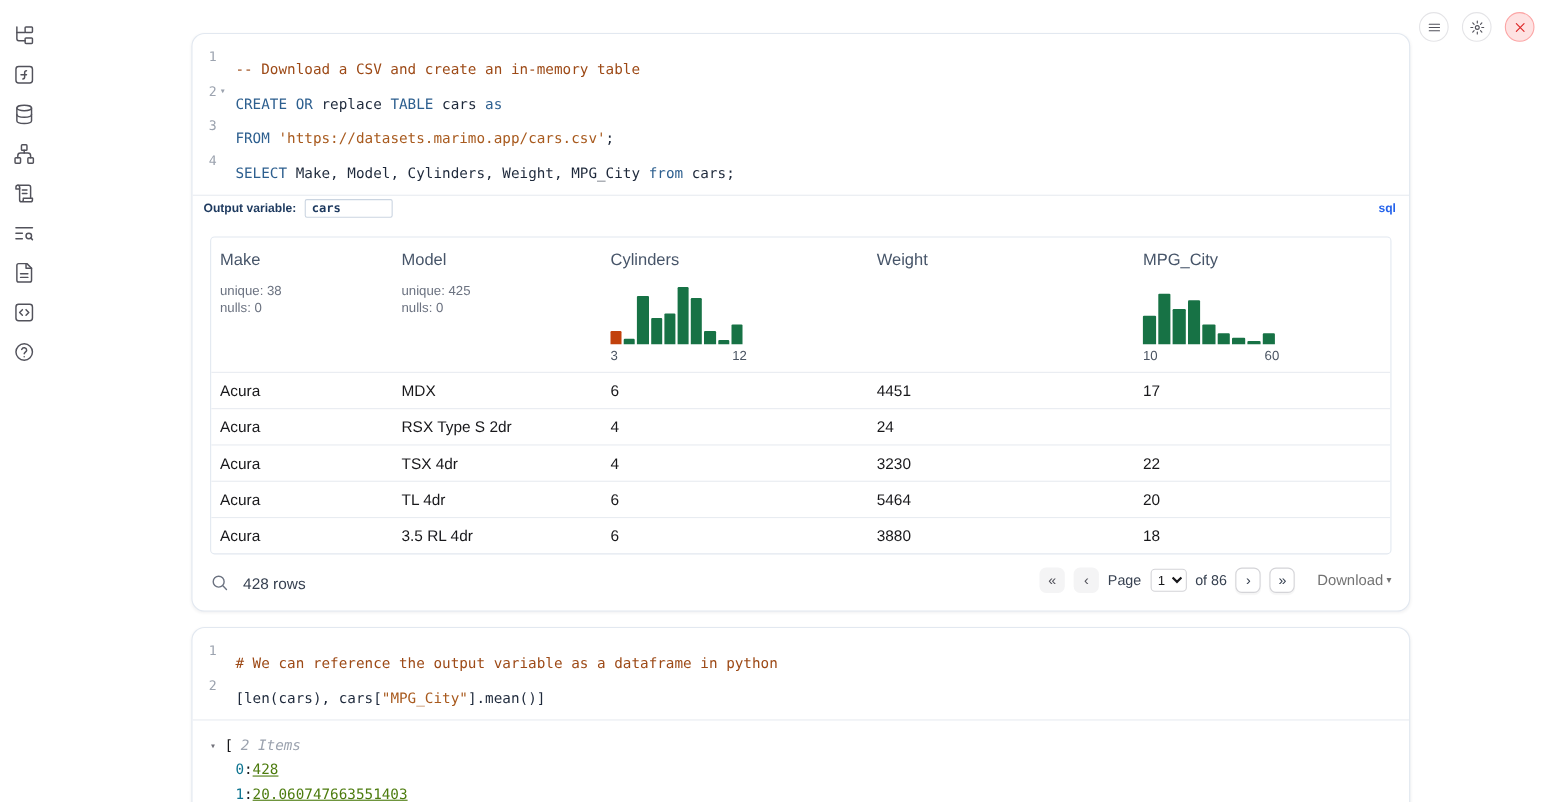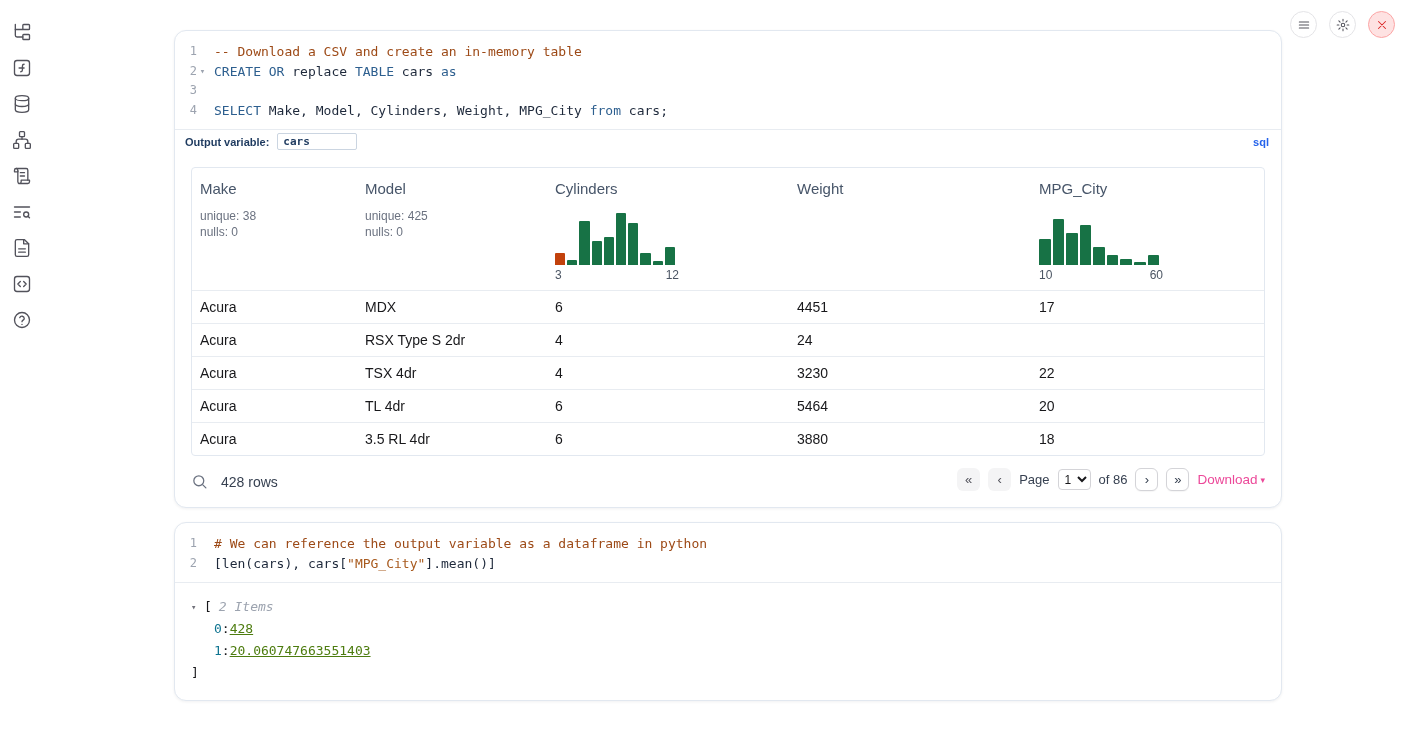--- a/index.html
+++ b/index.html
@@ -24,21 +24,21 @@
   main { position:absolute; left:174px; top:30px; width:1108px; }
   .cell { background:#fff; border:1px solid #e2e8f0; border-radius:12px;
     box-shadow:0 1px 3px rgba(15,23,42,.06); overflow:hidden; }
   .cell + .cell { margin-top:14px; }
 
   
   .code-area { padding:11px 0 9px; }
   .code-line { display:flex; line-height:19.5px; font-family:"DejaVu Sans Mono",monospace; font-size:13px; }
   .gutter { width:22px; text-align:right; color:#9ca3af; font-size:12px; flex:none; }
   .fold { width:11px; flex:none; text-align:center; color:#9ca3af; font-size:9px; line-height:19.5px; }
-  .code-content { white-space:pre; padding-left:6px; color:#1e293b; }
+  .code-content { white-space:pre; padding-left:6px; color:#1e293b;margin-top:12px; }
   .tok-comment { color:#9d4a17; }
   .tok-kw { color:#2d5f8f; }
   .tok-str { color:#a85a1e; }
   .tok-plain { color:#1e293b; }
 
   
   .outvar-row { border-top:1px solid #e8ecf1; display:flex; align-items:center;
     padding:3px 12px 3px 10px; gap:8px; height:24px; }
   .outvar-label { font-size:11px; font-weight:700; color:#1e3a5f; }
   .outvar-input { width:80px; height:17px; border:1px solid #cbd5e1; border-radius:2px;
@@ -65,22 +65,22 @@
   .search-btn svg { width:17px; height:17px; stroke:currentColor; fill:none; stroke-width:1.8; stroke-linecap:round; }
   .row-count { font-size:14px; color:#374151; }
   .tf-right { margin-left:auto; display:flex; align-items:center; gap:8px; }
   .pg-btn { width:23px; height:23px; display:flex; align-items:center; justify-content:center;
     border-radius:6px; font-size:13px; cursor:pointer; user-select:none; }
   .pg-btn.disabled { background:#f4f4f5; color:#52525b; border:none; }
   .pg-btn.enabled { background:#fff; color:#374151; border:1px solid #d4d4d8; box-shadow:0 1px 1px rgba(0,0,0,.04); }
   .pg-text { font-size:13px; color:#374151; }
   .page-select { height:21px; border:1px solid #d4d4d8; border-radius:4px; font-size:12px;
     color:#18181b; background:#fff; padding:0 2px; }
-  .download-link { display:flex; align-items:center; gap:3px; color:#ec4899; font-size:13.5px;
-    cursor:pointer; margin-left:0; }
+  .download-link { display:flex; align-items:center; gap:3px; color:#737373; font-size:13.5px;
+    cursor:pointer; margin-left:12px; }
   .download-link .chev { font-size:9px; }
 
   
   .output-area { border-top:1px solid #e8ecf1; padding:13px 16px 16px;
     font-family:"DejaVu Sans Mono",monospace; font-size:13px; line-height:22px; }
   .tree-row { display:flex; }
   .tree-chevron { width:13px; color:#71717a; font-size:9px; line-height:22px; }
   .tree-bracket { color:#18181b; }
   .tree-items-label { color:#9ca3af; font-style:italic; margin-left:7px; }
   .tree-entry { padding-left:23px; }
@@ -193,20 +193,21 @@
           <span class="code-content"><span class="tok-comment">-- Download a CSV and create an in-memory table</span></span>
         </div>
         <div class="code-line">
           <span class="gutter">2</span>
           <span class="fold">▾</span>
           <span class="code-content"><span class="tok-kw">CREATE</span><span class="tok-plain"> </span><span class="tok-kw">OR</span><span class="tok-plain"> replace </span><span class="tok-kw">TABLE</span><span class="tok-plain"> cars </span><span class="tok-kw">as</span></span>
         </div>
         <div class="code-line">
           <span class="gutter">3</span>
           <span class="fold"></span>
+          <span class="code-content"><span class="tok-kw">FROM</span><span class="tok-plain"> </span><span class="tok-str">'https://datasets.marimo.app/cars.csv'</span><span class="tok-plain">;</span></span>
         </div>
         <div class="code-line">
           <span class="gutter">4</span>
           <span class="fold"></span>
           <span class="code-content"><span class="tok-kw">SELECT</span><span class="tok-plain"> Make, Model, Cylinders, Weight, MPG_City </span><span class="tok-kw">from</span><span class="tok-plain"> cars;</span></span>
         </div>
       </div>
 
     <div class="outvar-row">
       <span class="outvar-label">Output variable:</span>

